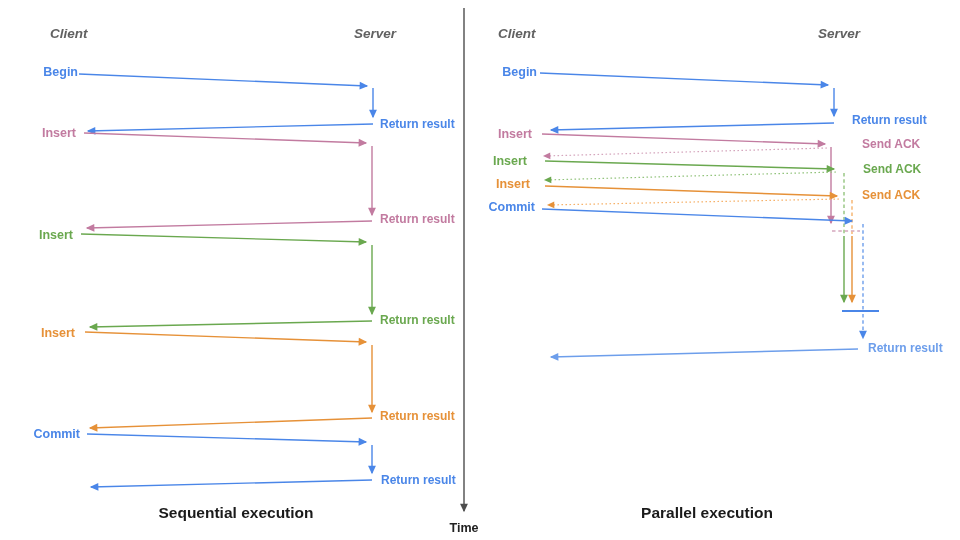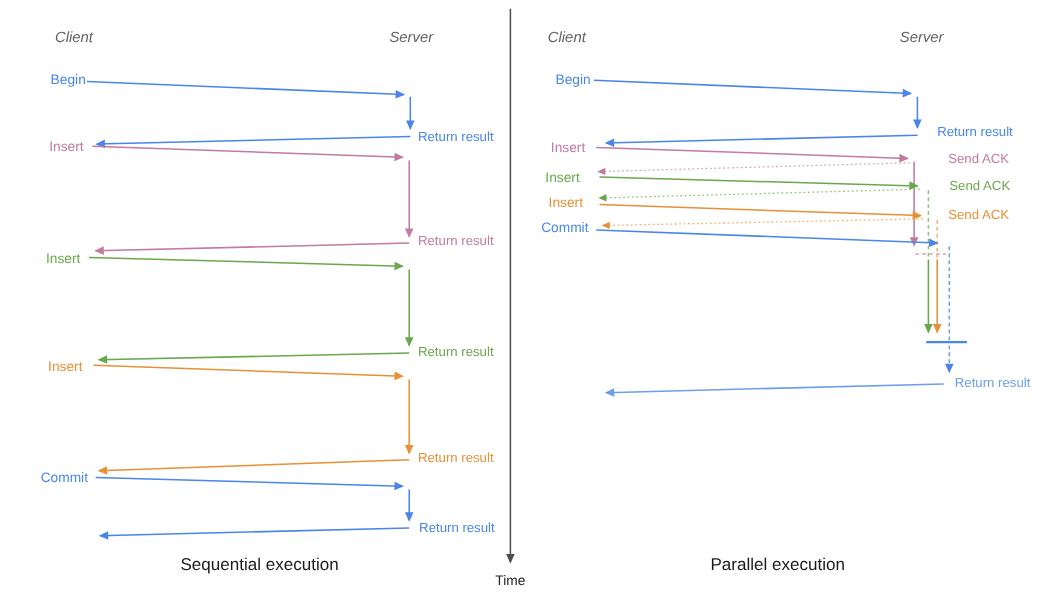--- a/index.html
+++ b/index.html
@@ -1,17 +1,17 @@
 <!DOCTYPE html>
 <html><head>
 <meta charset="utf-8">
 <style>
   html,body{margin:0;padding:0;background:#ffffff;}
   .stage{position:relative;width:960px;height:540px;background:#fff;overflow:hidden;
-         font-family:"Liberation Sans", sans-serif;}
+         font-family:"Liberation Sans", sans-serif;font-weight:bold;}
   svg{display:block;}
   text{font-family:"Liberation Sans", sans-serif;}
   .hdr{font-size:13.5px;font-style:italic;fill:#616161;}
   .op{font-size:12.5px;}
   .resp{font-size:12px;}
   .title{font-size:15.5px;fill:#1a1a1a;}
   .time{font-size:12.5px;fill:#222;}
   .ln{fill:none;stroke-width:1.4;stroke-linecap:butt;}
   .dot{fill:none;stroke-width:1.2;stroke-dasharray:1.6 2.4;}
   .dash{fill:none;stroke-width:1.4;stroke-dasharray:3.5 2.8;}

